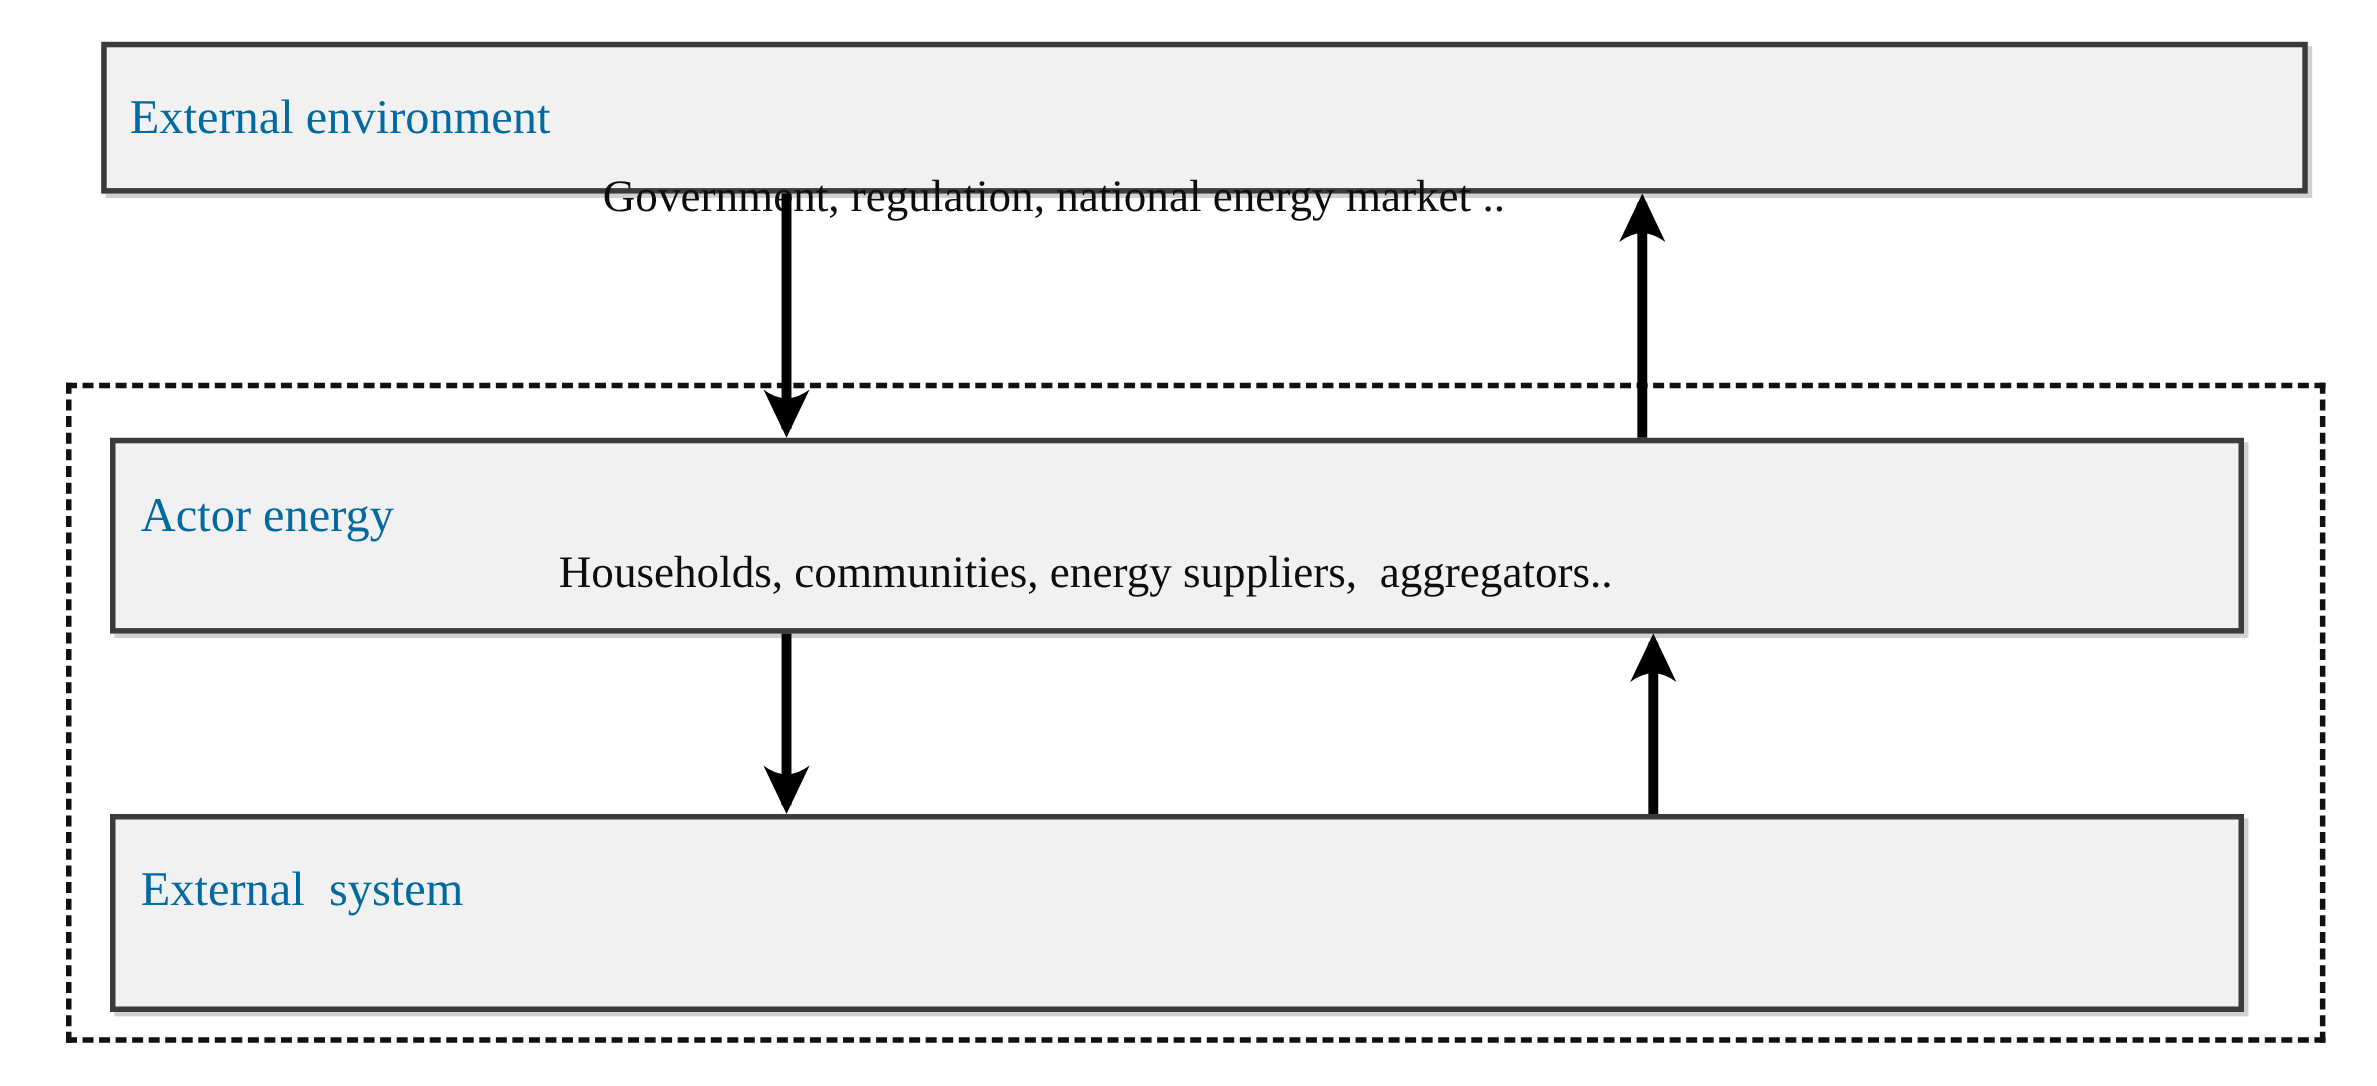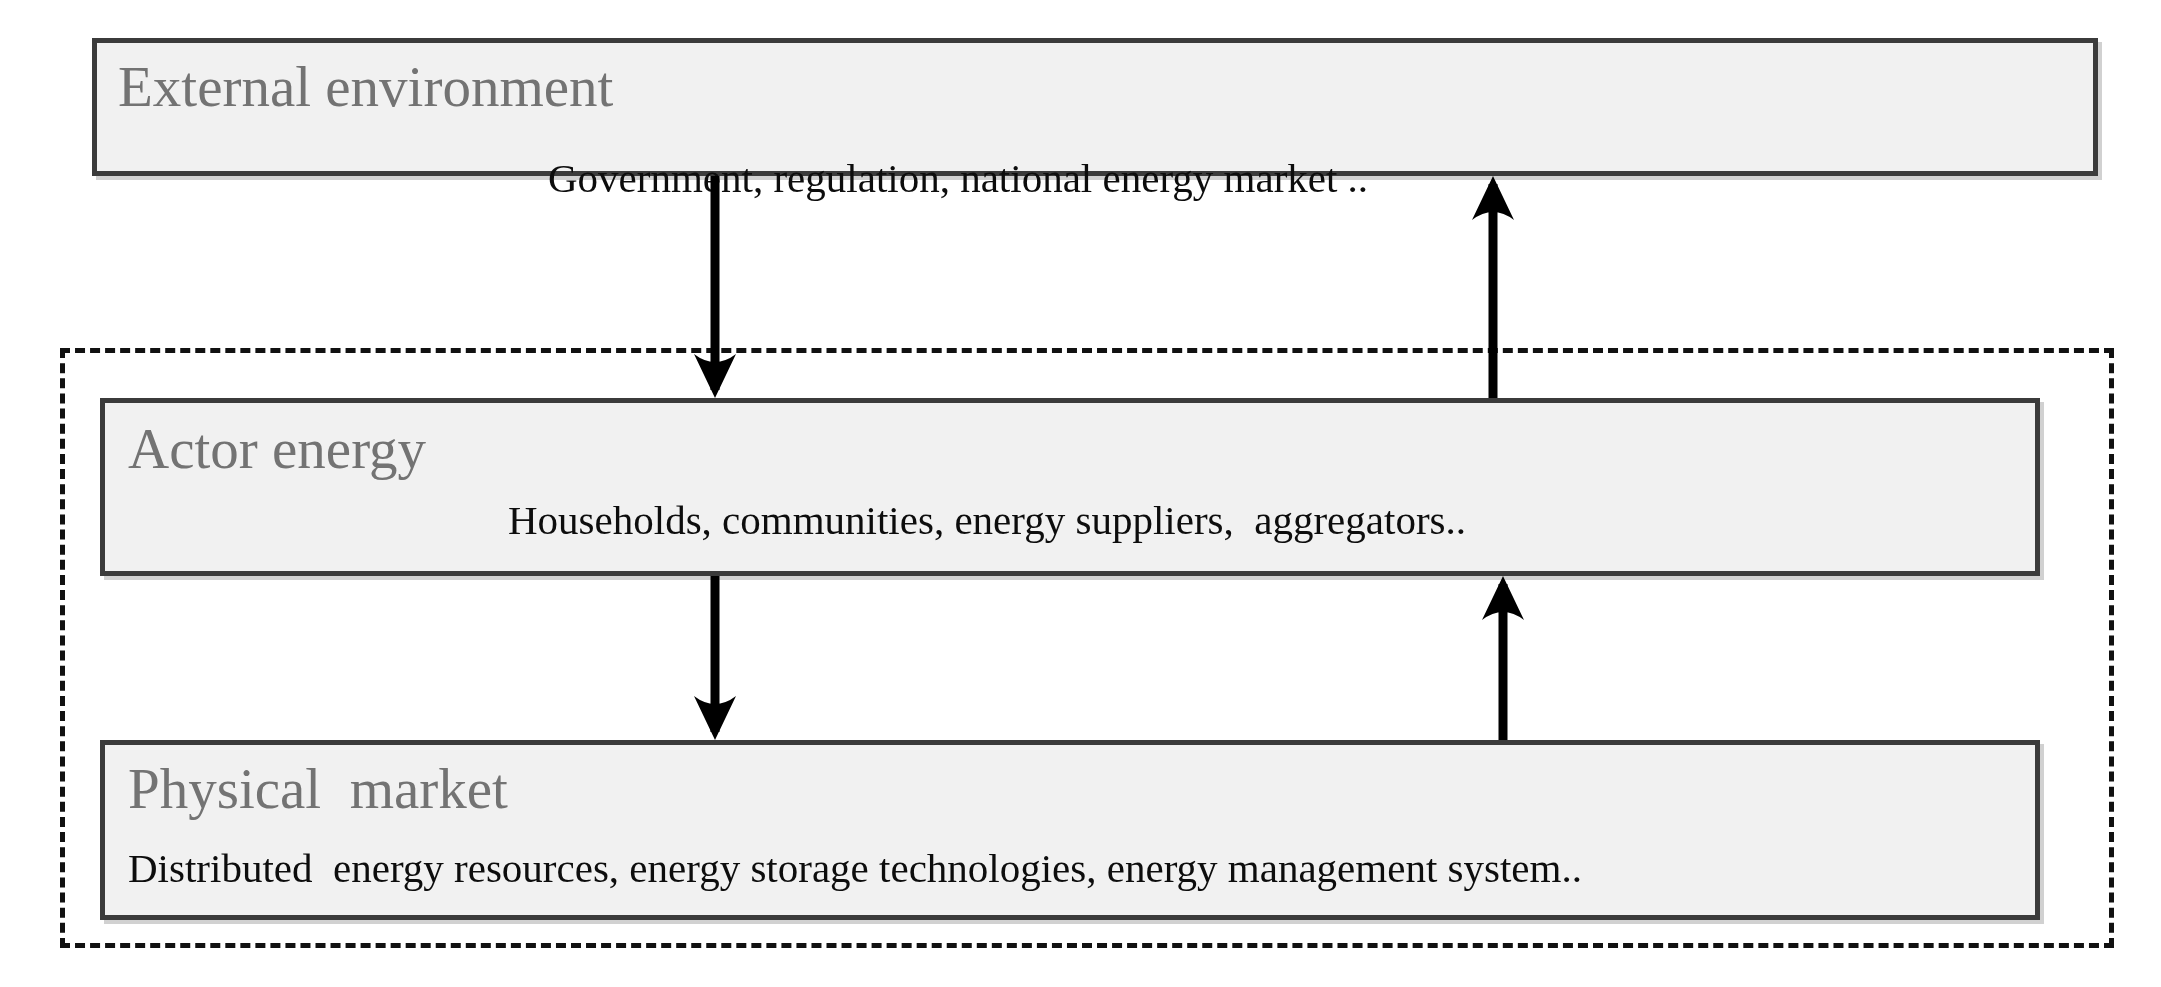--- a/index.html
+++ b/index.html
@@ -30,24 +30,25 @@
   
   .box {
     position: absolute;
     box-sizing: border-box;
     background: #f1f1f1;
     border: 5px solid #3b3b3b;
     box-shadow: 4px 4px 0 0 rgba(0,0,0,0.18);
   }
   .box-title {
     position: absolute;
-    font-size: 57px;
+    font-size: 44px;
     line-height: 1;
-    color: #737373;
+    color: #0369a1;
     white-space: pre;
+    margin-top: 27px;
   }
   .box-sub {
     position: absolute;
     font-size: 41px;
     line-height: 1;
     color: #0d0d0d;
     white-space: pre;
   }
 
   
@@ -69,22 +70,21 @@
   <div class="box-title" style="left:118px; top:58px;">External environment</div>
   <div class="box-sub" style="left:548px; top:158px;">Government, regulation, national energy market ..</div>
 
   <div class="box" style="left:100px; top:398px; width:1940px; height:178px;">
   </div>
   <div class="box-title" style="left:128px; top:420px;">Actor energy</div>
   <div class="box-sub" style="left:478px; top:500px;margin-left:30px;">Households, communities, energy suppliers,  aggregators..</div>
 
   <div class="box" style="left:100px; top:740px; width:1940px; height:180px;">
   </div>
-  <div class="box-title" style="left:128px; top:760px;">Physical  market</div>
-  <div class="box-sub" style="left:128px; top:848px;">Distributed  energy resources, energy storage technologies, energy management system..</div>
+  <div class="box-title" style="left:128px; top:760px;">External  system</div>
 
   <div class="arrow" style="left:690px; top:176px; width:60px; height:222px;">
     <svg width="60" height="222" viewBox="0 0 60 222">
       <line x1="25" y1="0" x2="25" y2="214" stroke="#000000" stroke-width="9"></line>
       <path d="M 25 222 L 4 178 Q 25 194 46 178 Z" fill="#000000"></path>
     </svg>
   </div>
 
   <div class="arrow" style="left:1468px; top:176px; width:60px; height:222px;">
     <svg width="60" height="222" viewBox="0 0 60 222">

